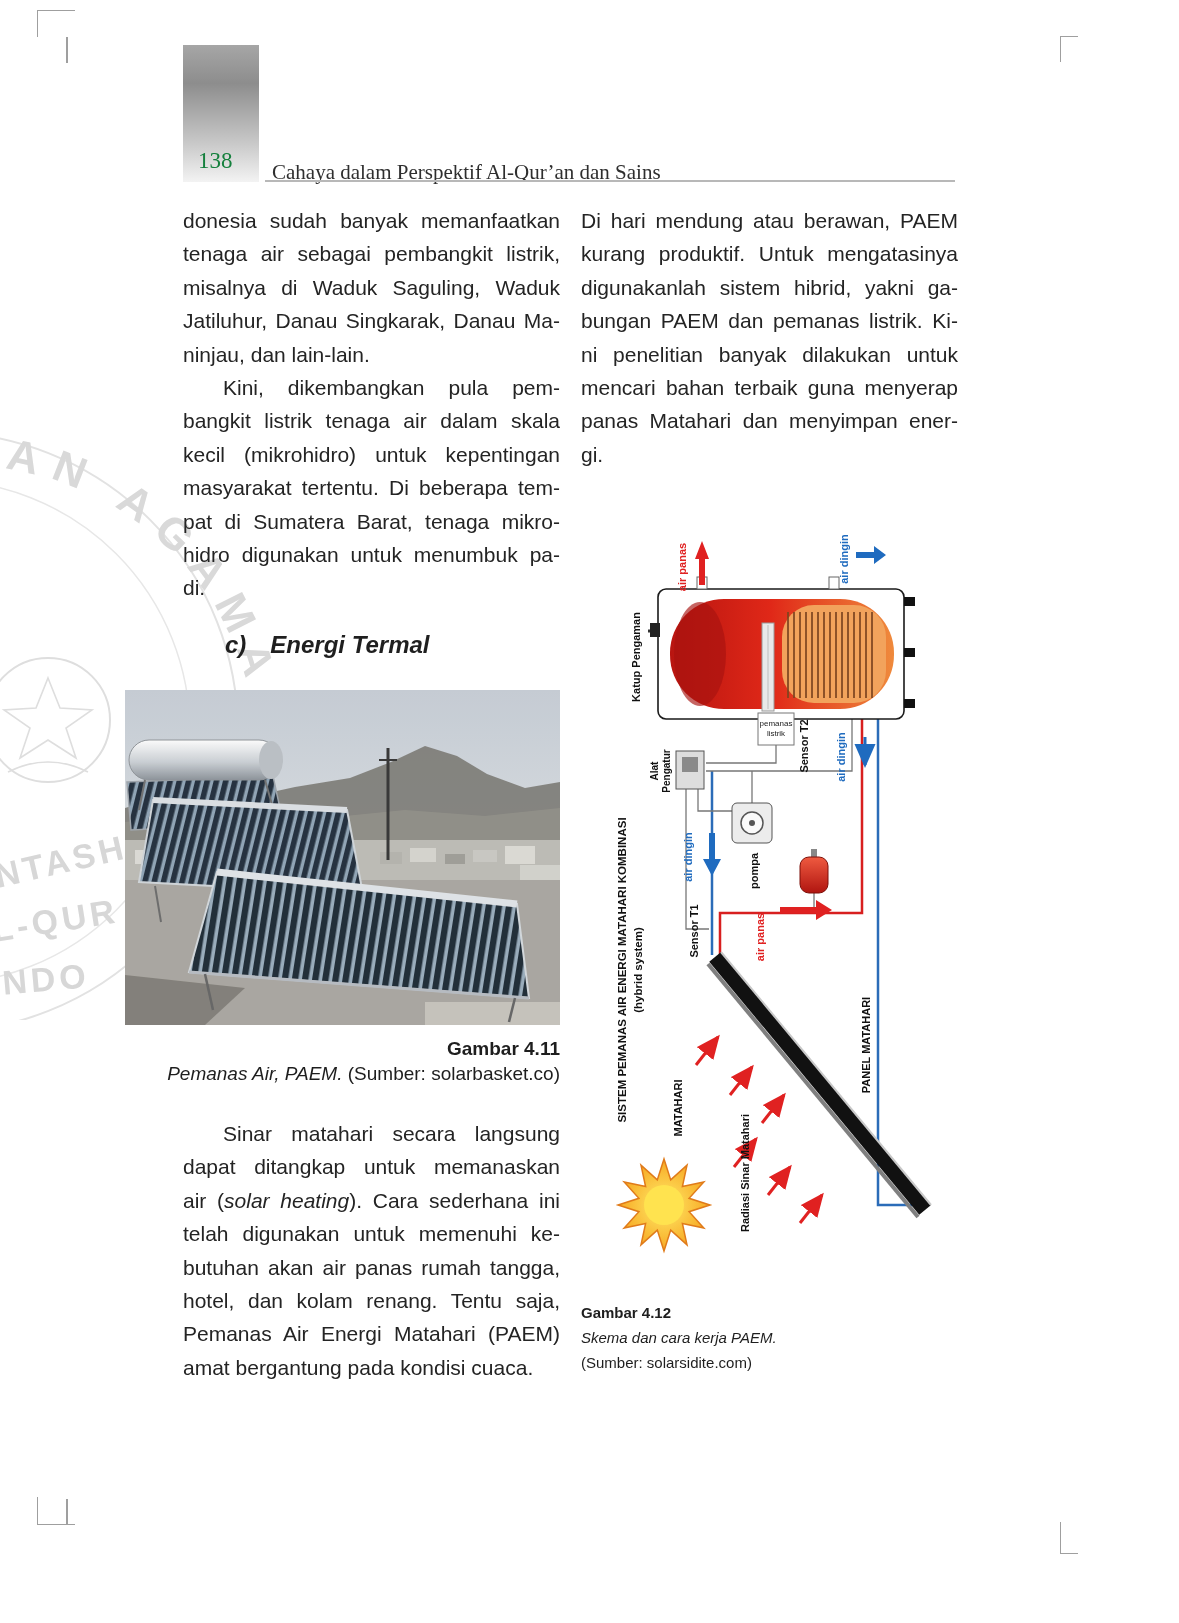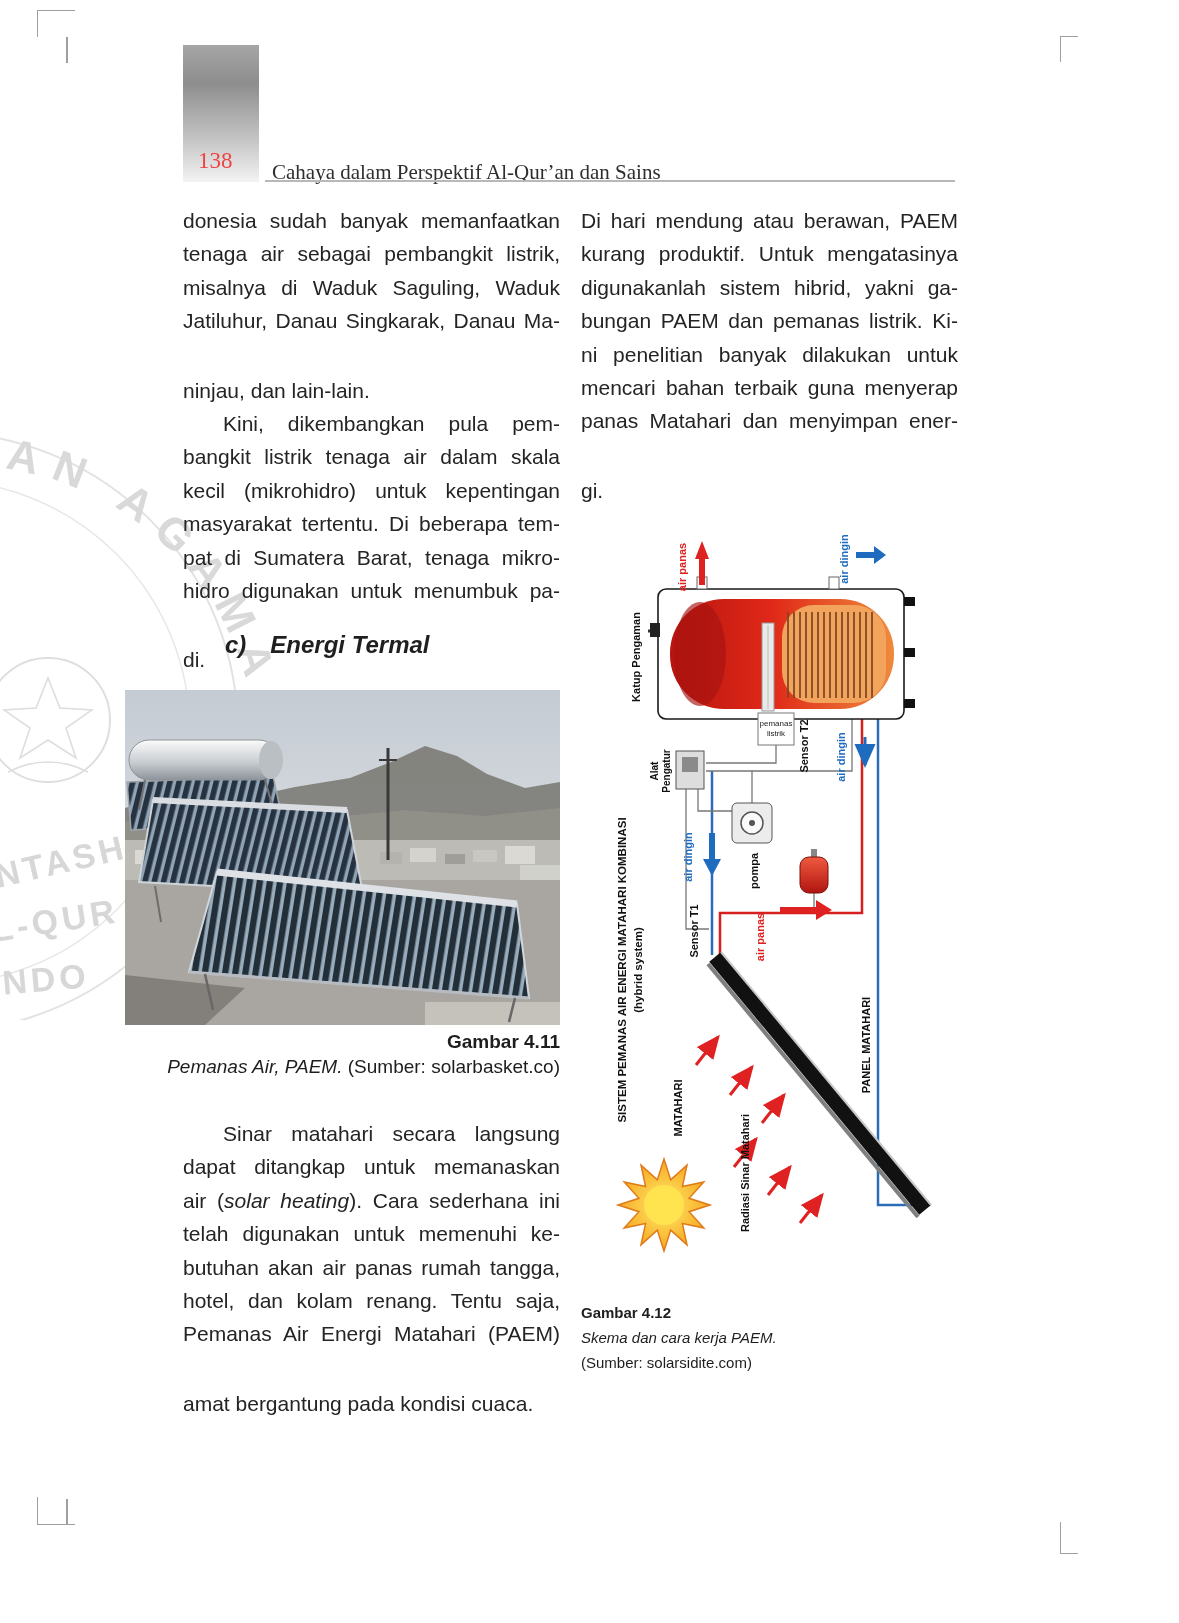--- a/index.html
+++ b/index.html
@@ -15,36 +15,36 @@
   .cm-tr { left:1060px; top:36px; width:18px; height:26px; border-left-width:1.5px; border-top-width:1.5px; }
   .cm-bl { left:37px; top:1497px; width:38px; height:28px; border-left-width:1.5px; border-bottom-width:1.5px; }
   .cm-bl2 { left:66px; top:1499px; width:1.5px; height:26px; background:#9f9f9f; }
   .cm-br { left:1060px; top:1522px; width:18px; height:32px; border-left-width:1.5px; border-bottom-width:1.5px; }
   
   .watermark { position:absolute; left:-10px; top:420px; z-index:0; pointer-events:none; }
   
   .gradbar { position:absolute; left:183px; top:45px; width:76px; height:137px;
     background:linear-gradient(180deg,#a6a6a6 0%,#8d8d8d 28%,#c9c9c9 72%,#f3f3f3 100%); z-index:1; }
   .pagenum { position:absolute; left:198px; top:148px; font-family:"Liberation Serif",serif;
-    font-size:23px; color:#ef4444; z-index:2; }
+    font-size:23px; color:#15803d; z-index:2; }
   .running-head { position:absolute; left:272px; top:160px; font-family:"Liberation Serif",serif;
     font-size:21px; color:#2e2e2e; z-index:2; }
   .head-rule { position:absolute; left:265px; top:180px; width:690px; height:1.6px; background:#b8b8b8; z-index:2; }
   
   .textblock { position:absolute; z-index:2; font-size:21px; line-height:33.4px; color:#242424; }
   .jline { text-align:justify; text-align-last:justify; }
-  .jline.last { text-align-last:left;margin-top:36px; }
+  .jline.last { text-align-last:left; }
   .para.indent .jline:first-child { text-indent:40px; }
   
   .subheading { position:absolute; left:183px; top:631px; width:377px; z-index:2;
     font-style:italic; font-weight:bold; font-size:24px; color:#1f1f1f; padding-left:42px; }
   .subheading .h-marker { margin-right:24px; }
   
   .fig1 { position:absolute; left:125px; top:690px; width:435px; z-index:2; }
-  .fig1 figcaption { text-align:right; font-size:19px; line-height:25px; color:#1e1e1e; }
+  .fig1 figcaption { text-align:right; margin-top:7px; font-size:19px; line-height:25px; color:#1e1e1e; }
   .figlabel { font-weight:bold; }
   .diagram { position:absolute; left:612px; top:505px; z-index:2; }
   .fig2cap { position:absolute; left:581px; top:1300px; width:360px; z-index:2;
     font-size:15px; line-height:25px; color:#1e1e1e; }
   svg text { font-family:"Liberation Sans", sans-serif; }
 </style>
 </head>
 <body>
 
 <div class="page">

